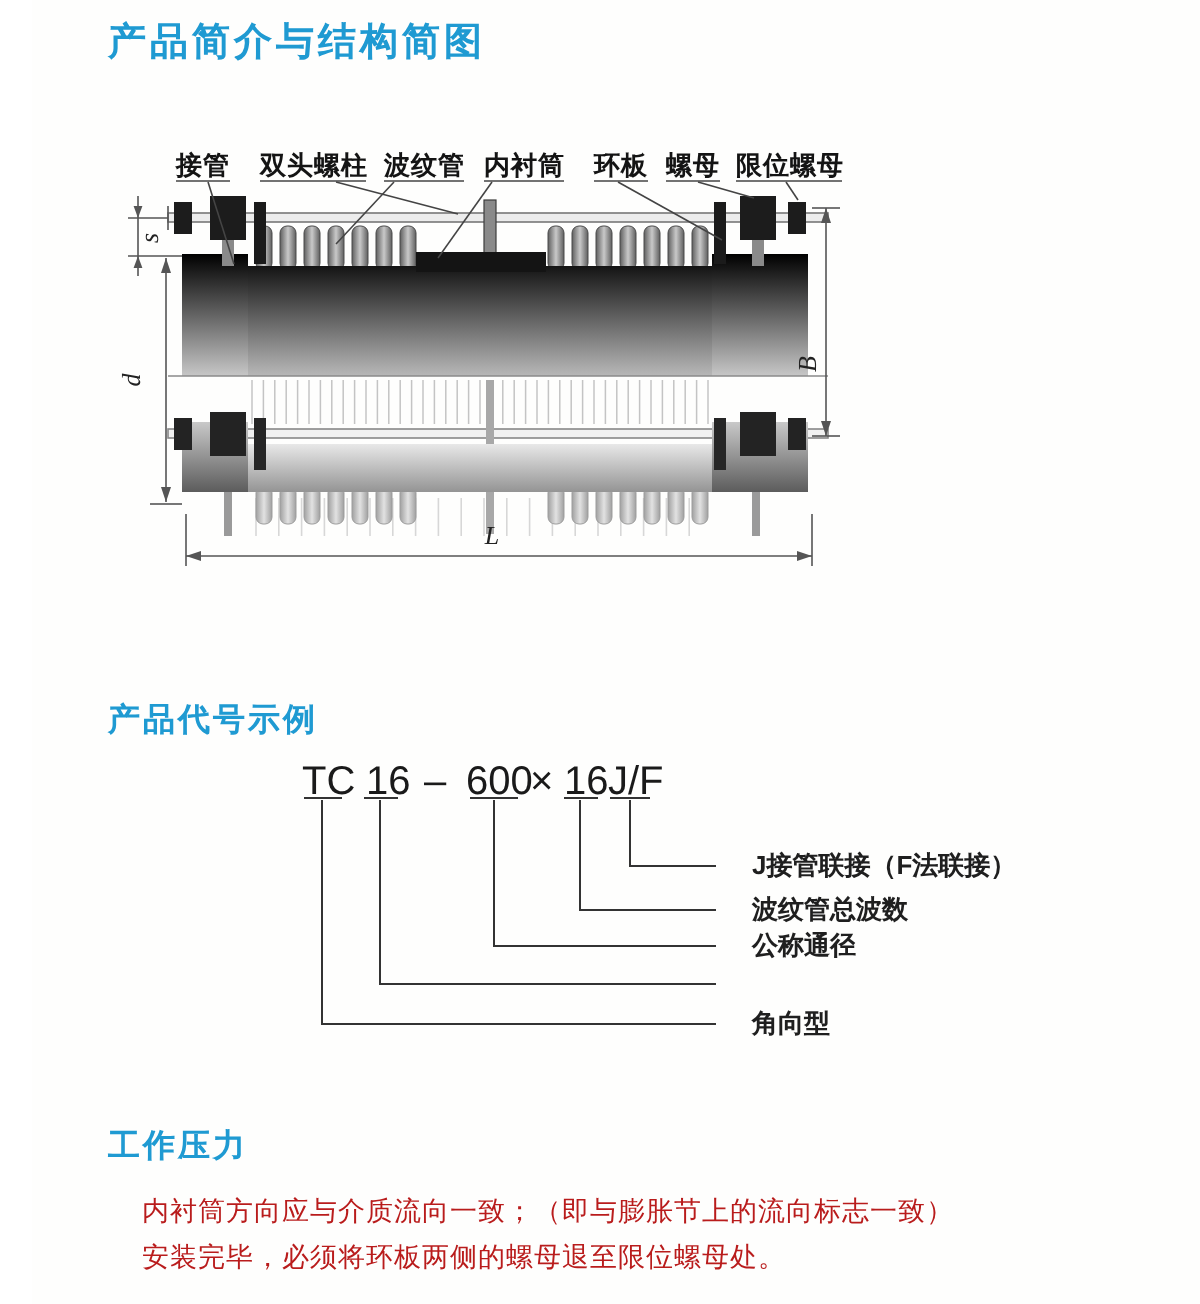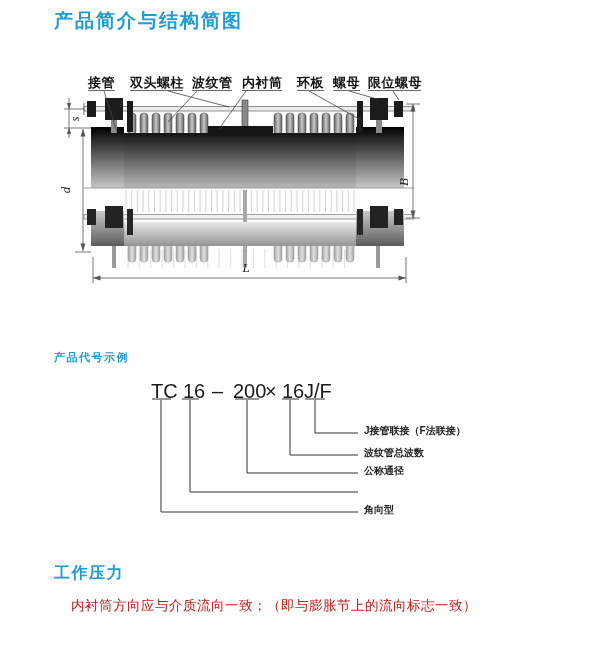--- a/index.html
+++ b/index.html
@@ -1,27 +1,27 @@
 <!DOCTYPE html>
 <html><head>
 <meta charset="utf-8">
 <style>
   html,body{margin:0;padding:0;}
   body{font-family:"Liberation Sans","DejaVu Sans",sans-serif;background:#ffffff;}
   .page{position:relative;width:600px;height:652px;background:#fefefd;overflow:hidden;margin-left:16px;}
   .sec-title{position:absolute;margin:0;color:#1f9ad2;font-weight:bold;}
   .title-main{left:38px;top:8px;font-size:19px;letter-spacing:2px;}
-  .title-code{left:38px;top:350px;font-size:11px;letter-spacing:1.5px;}
+  .title-code{left:38px;top:350px;font-size:16px;letter-spacing:1.5px;}
   .title-install{left:38px;top:563px;font-size:16px;letter-spacing:1.5px;}
   svg{position:absolute;left:0;top:0;}
   #diagram-svg{width:600px;height:340px;}
   #code-svg{top:340px;width:600px;height:195px;}
   .code-part{position:absolute;top:380px;font-family:Liberation Sans, sans-serif;
              font-size:20px;color:#1a1a1a;white-space:nowrap;}
-  .legend-item{position:absolute;left:348px;font-size:10px;font-weight:600;color:#1f1f1f;white-space:nowrap;}
+  .legend-item{position:absolute;left:360px;font-size:13px;font-weight:600;color:#1f1f1f;white-space:nowrap;}
   .install-line{position:absolute;left:55px;margin:0;font-size:13.5px;font-weight:500;color:#b91c1c;
                 letter-spacing:0.5px;white-space:nowrap;}
   .part-label{font-size:13px;font-weight:700;fill:#141414;letter-spacing:0.5px;}
   .dim-label{font-family:"Liberation Serif","DejaVu Serif",serif;font-style:italic;font-size:13px;fill:#222;}
   .leader{stroke:#444;stroke-width:0.8;fill:none;}
   .dimline{stroke:#555;stroke-width:0.8;fill:none;}
   .connector{stroke:#333;stroke-width:1;fill:none;}
 </style>
 </head>
 <body>
@@ -247,21 +247,21 @@
     <path d="M77,278 l7.5,-2.5 l0,5 z" fill="#555"></path>
     <path d="M390,278 l-7.5,-2.5 l0,5 z" fill="#555"></path>
     <text class="dim-label" x="230" y="272" text-anchor="middle">L</text>
   </svg>
 
   <h2 class="sec-title title-code">产品代号示例</h2>
 
   <span class="code-part" style="left:135px;">TC</span>
   <span class="code-part" style="left:167px;">16</span>
   <span class="code-part" style="left:196px;">–</span>
-  <span class="code-part" style="left:217px;">200</span>
+  <span class="code-part" style="left:217px;">600</span>
   <span class="code-part" style="left:249px;">×</span>
   <span class="code-part" style="left:266px;">16</span>
   <span class="code-part" style="left:288px;">J/F</span>
 
   <svg id="code-svg" viewBox="0 340 600 195" xmlns="http://www.w3.org/2000/svg">
     <line class="connector" x1="136" y1="399" x2="155" y2="399"></line>
     <line class="connector" x1="166" y1="399" x2="183" y2="399"></line>
     <line class="connector" x1="219" y1="399" x2="243" y2="399"></line>
     <line class="connector" x1="266" y1="399" x2="283" y2="399"></line>
     <line class="connector" x1="289" y1="399" x2="309" y2="399"></line>
@@ -272,14 +272,15 @@
     <polyline class="connector" points="299,400 299,433 342,433"></polyline>
   </svg>
 
   <div class="legend-item" style="top:424px;">J接管联接（F法联接）</div>
   <div class="legend-item" style="top:446px;">波纹管总波数</div>
   <div class="legend-item" style="top:464px;">公称通径</div>
   <div class="legend-item" style="top:503px;">角向型</div>
 
   <h2 class="sec-title title-install">工作压力</h2>
   <p class="install-line" style="top:597px;">内衬筒方向应与介质流向一致；（即与膨胀节上的流向标志一致）</p>
+  <p class="install-line" style="top:620px;">安装完毕，必须将环板两侧的螺母退至限位螺母处。</p>
 
 </div>
 
 </body></html>

